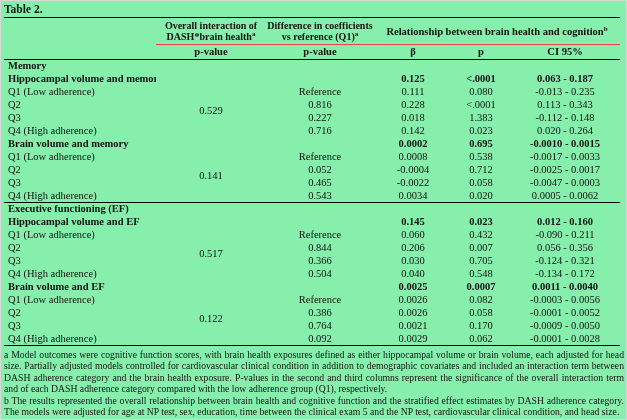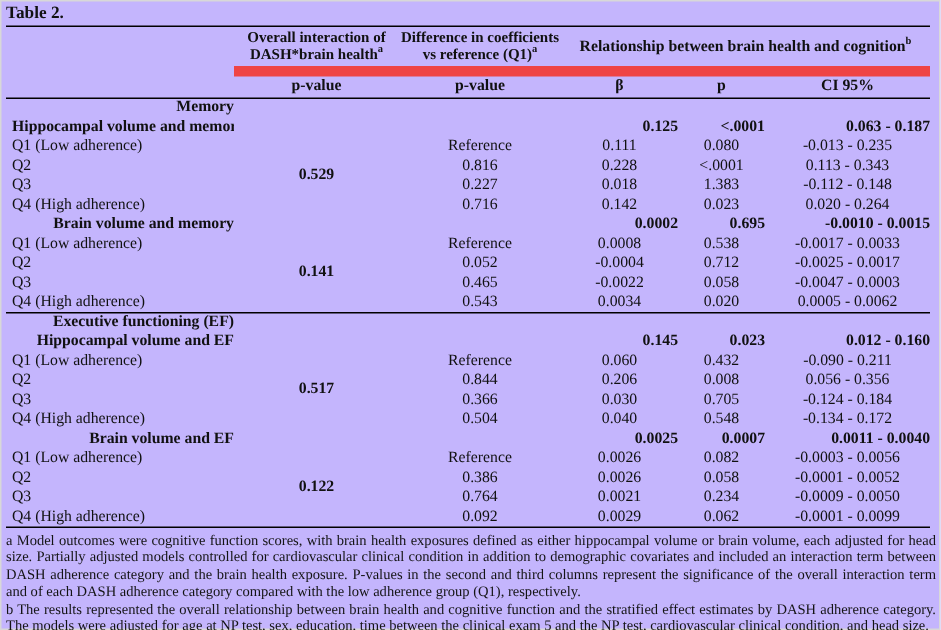--- a/index.html
+++ b/index.html
@@ -4,21 +4,21 @@
 <style>
   * { margin: 0; padding: 0; box-sizing: border-box; }
   html, body { background: #ffffff; }
   body {
     width: 627px; height: 420px; overflow: hidden;
     font-family: "Liberation Serif", "DejaVu Serif", serif;
     color: #111111;
   }
   .page {
     position: relative; width: 627px; height: 420px;
-    background: #c4b5fd;
+    background: #86efac;
     box-shadow: inset 0 0 0 1px #d8d8d8;
     padding-top: 2px;
   }
   .title {
     font-size: 11.5px; font-weight: bold; padding: 1px 0 2px 4px; height: 15px;
   }
   table.results {
     border-collapse: collapse; table-layout: fixed;
     width: 616px; margin-left: 4px;
     border-top: 1.5px solid #000;
@@ -27,29 +27,29 @@
   }
   col.w-lbl { width: 152px; }
   col.w-ip  { width: 110px; }
   col.w-dp  { width: 108px; }
   col.w-b   { width: 78px;  }
   col.w-p   { width: 58px;  }
   col.w-ci  { width: 110px; }
   th { font-weight: bold; text-align: center; vertical-align: middle; }
   .grp { font-size: 10px; line-height: 11px; padding: 2px 1px; }
   .grp-rel { font-size: 10.5px; }
-  tr.hdr-grp th { border-bottom: 7px solid #ef4444; height: 26px; }
+  tr.hdr-grp th { border-bottom: 1px solid #ef4444; height: 26px; }
   tr.hdr-grp th.no-rule { border-bottom: none; }
   tr.hdr-sub th { border-bottom: 1.5px solid #000; height: 14px; font-size: 10.5px; padding: 1px 0 2px 0; }
   sup { font-size: 7px; line-height: 0; vertical-align: super; }
   td { height: 13px; line-height: 12.5px; vertical-align: middle; overflow: hidden; white-space: nowrap; }
   td.lbl { text-align: left; padding-left: 4px; }
   td.c { text-align: center; }
-  td.mid { vertical-align: middle; font-weight: bold; }
-  tr.section td, tr.subhead td { font-weight: bold; text-align: right; }
+  td.mid { vertical-align: middle; }
+  tr.section td, tr.subhead td { font-weight: bold; }
   tr.section td.c, tr.subhead td.c { font-weight: bold; }
   tr.topline td { border-top: 1.5px solid #000; }
   .footnotes { width: 620px; margin-left: 4px; padding-top: 3px; }
   .footnotes p {
     font-size: 9.7px; line-height: 11.4px; text-align: justify; color: #141414;
   }
 </style>
 </head>
 <body>
 
@@ -194,29 +194,29 @@
           <td class="c mid" rowspan="4">0.517</td>
           <td class="c">Reference</td>
           <td class="c">0.060</td>
           <td class="c">0.432</td>
           <td class="c">-0.090 - 0.211</td>
         </tr>
         <tr class="q">
           <td class="lbl">Q2</td>
           <td class="c">0.844</td>
           <td class="c">0.206</td>
-          <td class="c">0.008</td>
+          <td class="c">0.007</td>
           <td class="c">0.056 - 0.356</td>
         </tr>
         <tr class="q">
           <td class="lbl">Q3</td>
           <td class="c">0.366</td>
           <td class="c">0.030</td>
           <td class="c">0.705</td>
-          <td class="c">-0.124 - 0.184</td>
+          <td class="c">-0.124 - 0.321</td>
         </tr>
         <tr class="q">
           <td class="lbl">Q4 (High adherence)</td>
           <td class="c">0.504</td>
           <td class="c">0.040</td>
           <td class="c">0.548</td>
           <td class="c">-0.134 - 0.172</td>
         </tr>
         <tr class="subhead">
           <td class="lbl">Brain volume and EF</td>
@@ -238,29 +238,29 @@
           <td class="lbl">Q2</td>
           <td class="c">0.386</td>
           <td class="c">0.0026</td>
           <td class="c">0.058</td>
           <td class="c">-0.0001 - 0.0052</td>
         </tr>
         <tr class="q">
           <td class="lbl">Q3</td>
           <td class="c">0.764</td>
           <td class="c">0.0021</td>
-          <td class="c">0.234</td>
+          <td class="c">0.170</td>
           <td class="c">-0.0009 - 0.0050</td>
         </tr>
         <tr class="q">
           <td class="lbl">Q4 (High adherence)</td>
           <td class="c">0.092</td>
           <td class="c">0.0029</td>
           <td class="c">0.062</td>
-          <td class="c">-0.0001 - 0.0099</td>
+          <td class="c">-0.0001 - 0.0028</td>
         </tr>
       </tbody>
   </table>
 
   <div class="footnotes">
     <p>a Model outcomes were cognitive function scores, with brain health exposures defined as either hippocampal volume or brain volume, each adjusted for head size. Partially adjusted models controlled for cardiovascular clinical condition in addition to demographic covariates and included an interaction term between DASH adherence category and the brain health exposure. P-values in the second and third columns represent the significance of the overall interaction term and of each DASH adherence category compared with the low adherence group (Q1), respectively.</p>
     <p>b The results represented the overall relationship between brain health and cognitive function and the stratified effect estimates by DASH adherence category. The models were adjusted for age at NP test, sex, education, time between the clinical exam 5 and the NP test, cardiovascular clinical condition, and head size.</p>
   </div>
 
 </div>

